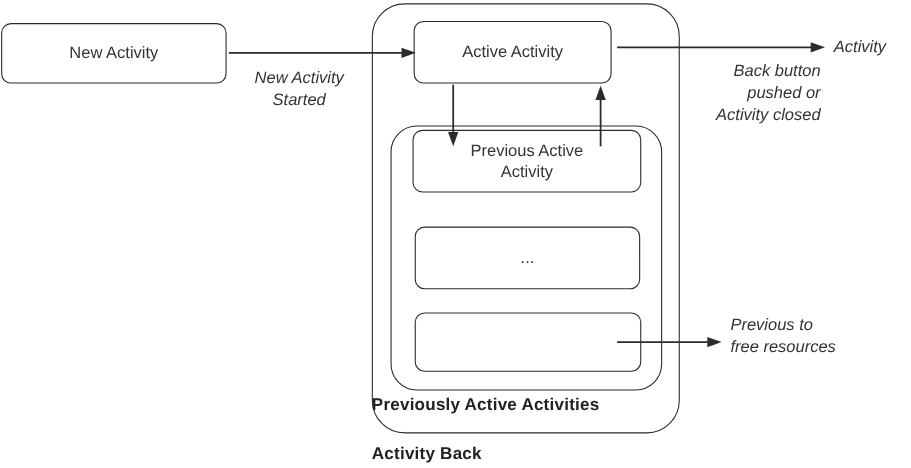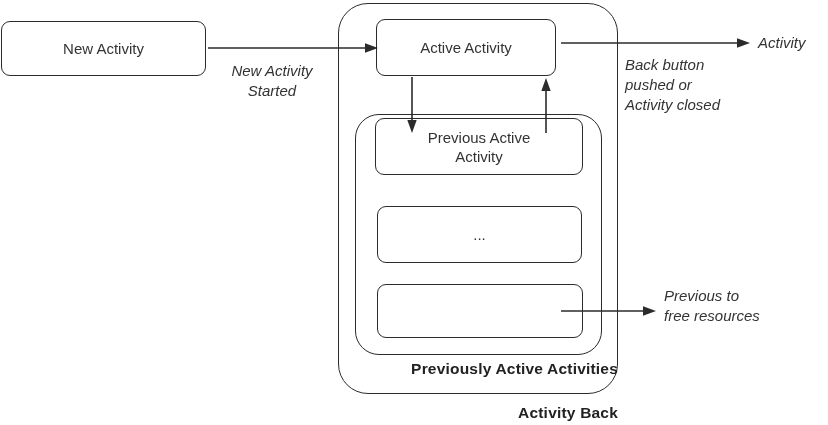--- a/index.html
+++ b/index.html
@@ -50,35 +50,35 @@
   .node.new-activity    { left: 1px;   top: 21px;  width: 205px; height: 55px; }
   .node.active-activity { left: 376px; top: 19px;  width: 180px; height: 57px; }
   .node.previous        { left: 375px; top: 118px; width: 208px; height: 57px; }
   .node.dots            { left: 377px; top: 206px; width: 205px; height: 57px; }
   .node.empty           { left: 377px; top: 284px; width: 206px; height: 54px; }
   .caption {
     position: absolute;
     font-weight: bold;
     font-size: 15.5px;
     color: #222222;
-    text-align: right;
+    text-align: left;
     letter-spacing: 0.2px;
   }
   .caption.previously { left: 338px; top: 360px; width: 280px; }
   .caption.stack      { left: 338px; top: 404px; width: 280px; }
   .elabel {
     position: absolute;
     font-style: italic;
     font-size: 15px;
     line-height: 20px;
     color: #333333;
     white-space: pre-line;
   }
   .elabel.new-started   { left: 207px; top: 61px;  width: 130px; text-align: center; }
-  .elabel.back-button   { left: 625px; top: 55px;  width: 121px; text-align: left; }
+  .elabel.back-button   { left: 625px; top: 55px;  width: 121px; text-align: right; }
   .elabel.removed       { left: 758px; top: 33px;  white-space: nowrap; }
   .elabel.removed-free  { left: 664px; top: 286px; text-align: left; }
   svg.arrows {
     position: absolute;
     left: 0; top: 0;
     width: 828px; height: 425px;
     pointer-events: none;
   }
   svg.arrows line {
     stroke: #2b2b2b;

